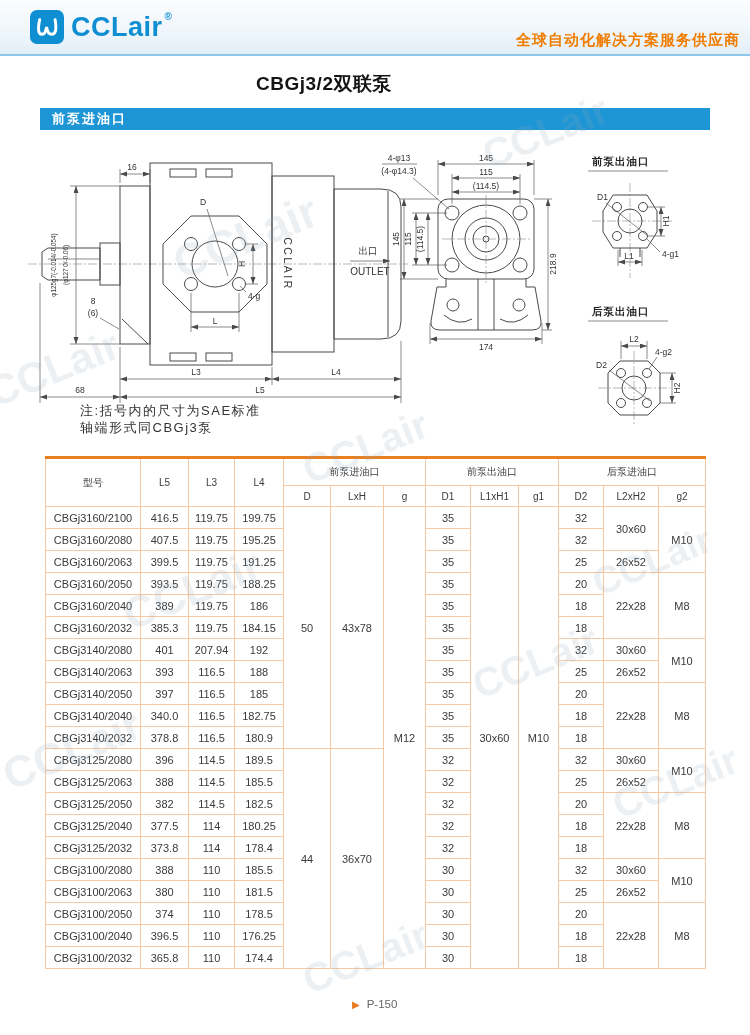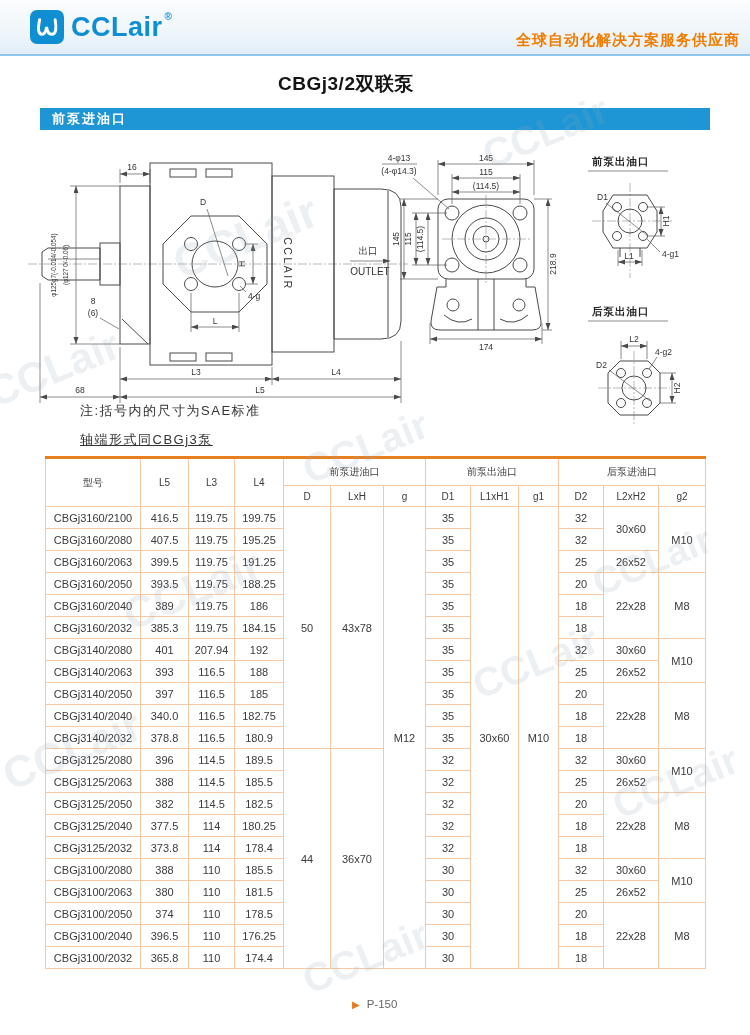--- a/index.html
+++ b/index.html
@@ -13,30 +13,30 @@
   .logo{display:flex;align-items:center;margin-left:30px;}
   .logo-box{width:34px;height:34px;background:#0f8fd2;border-radius:7px;
             display:flex;align-items:center;justify-content:center;}
   .brand{font-size:27px;font-weight:bold;color:#0f8fd2;margin-left:7px;letter-spacing:.5px;}
   .reg-mark{font-size:10px;color:#0f8fd2;position:relative;top:-11px;left:2px;font-weight:bold;}
   .tagline{margin-left:auto;margin-right:10px;color:#f07d00;font-weight:bold;
            font-size:15px;align-self:flex-end;margin-bottom:4px;letter-spacing:1px;}
 
   
   .doc-title{position:absolute;top:71px;left:0;width:648px;text-align:center;
-             font-size:19px;font-weight:600;color:#141414;letter-spacing:.5px;margin-left:22px;}
+             font-size:19px;font-weight:600;color:#141414;letter-spacing:.5px;}
   .secbar{position:absolute;top:108px;left:40px;width:670px;height:22px;background:#1e96d5;
           color:#ffffff;font-size:13px;font-weight:bold;line-height:22px;
           padding-left:12px;box-sizing:border-box;letter-spacing:2px;}
 
   
   .drawings{position:absolute;top:133px;left:0;width:750px;height:320px;}
   .notes{position:absolute;left:80px;font-size:13px;color:#333;letter-spacing:1.5px;text-align:center;}
   .note-1{top:269px;}
-  .note-2{top:298px;text-decoration:underline;}
+  .note-2{top:286px;}
   svg text{fill:#333;font-family:"Liberation Sans","DejaVu Sans",sans-serif;}
   .ln{stroke:#4a4a4a;stroke-width:1;fill:none;}
   .lnf{stroke:#4a4a4a;stroke-width:1;fill:#ffffff;}
   .dim{stroke:#5a5a5a;stroke-width:.7;fill:none;}
   .cl{stroke:#8a8a8a;stroke-width:.6;fill:none;stroke-dasharray:9 2 2 2;}
   .lbl{font-size:8.5px;}
   .lbl-s{font-size:6.3px;}
   .lbl-t{font-size:10.5px;font-weight:bold;fill:#222;letter-spacing:1px;}
 
   

